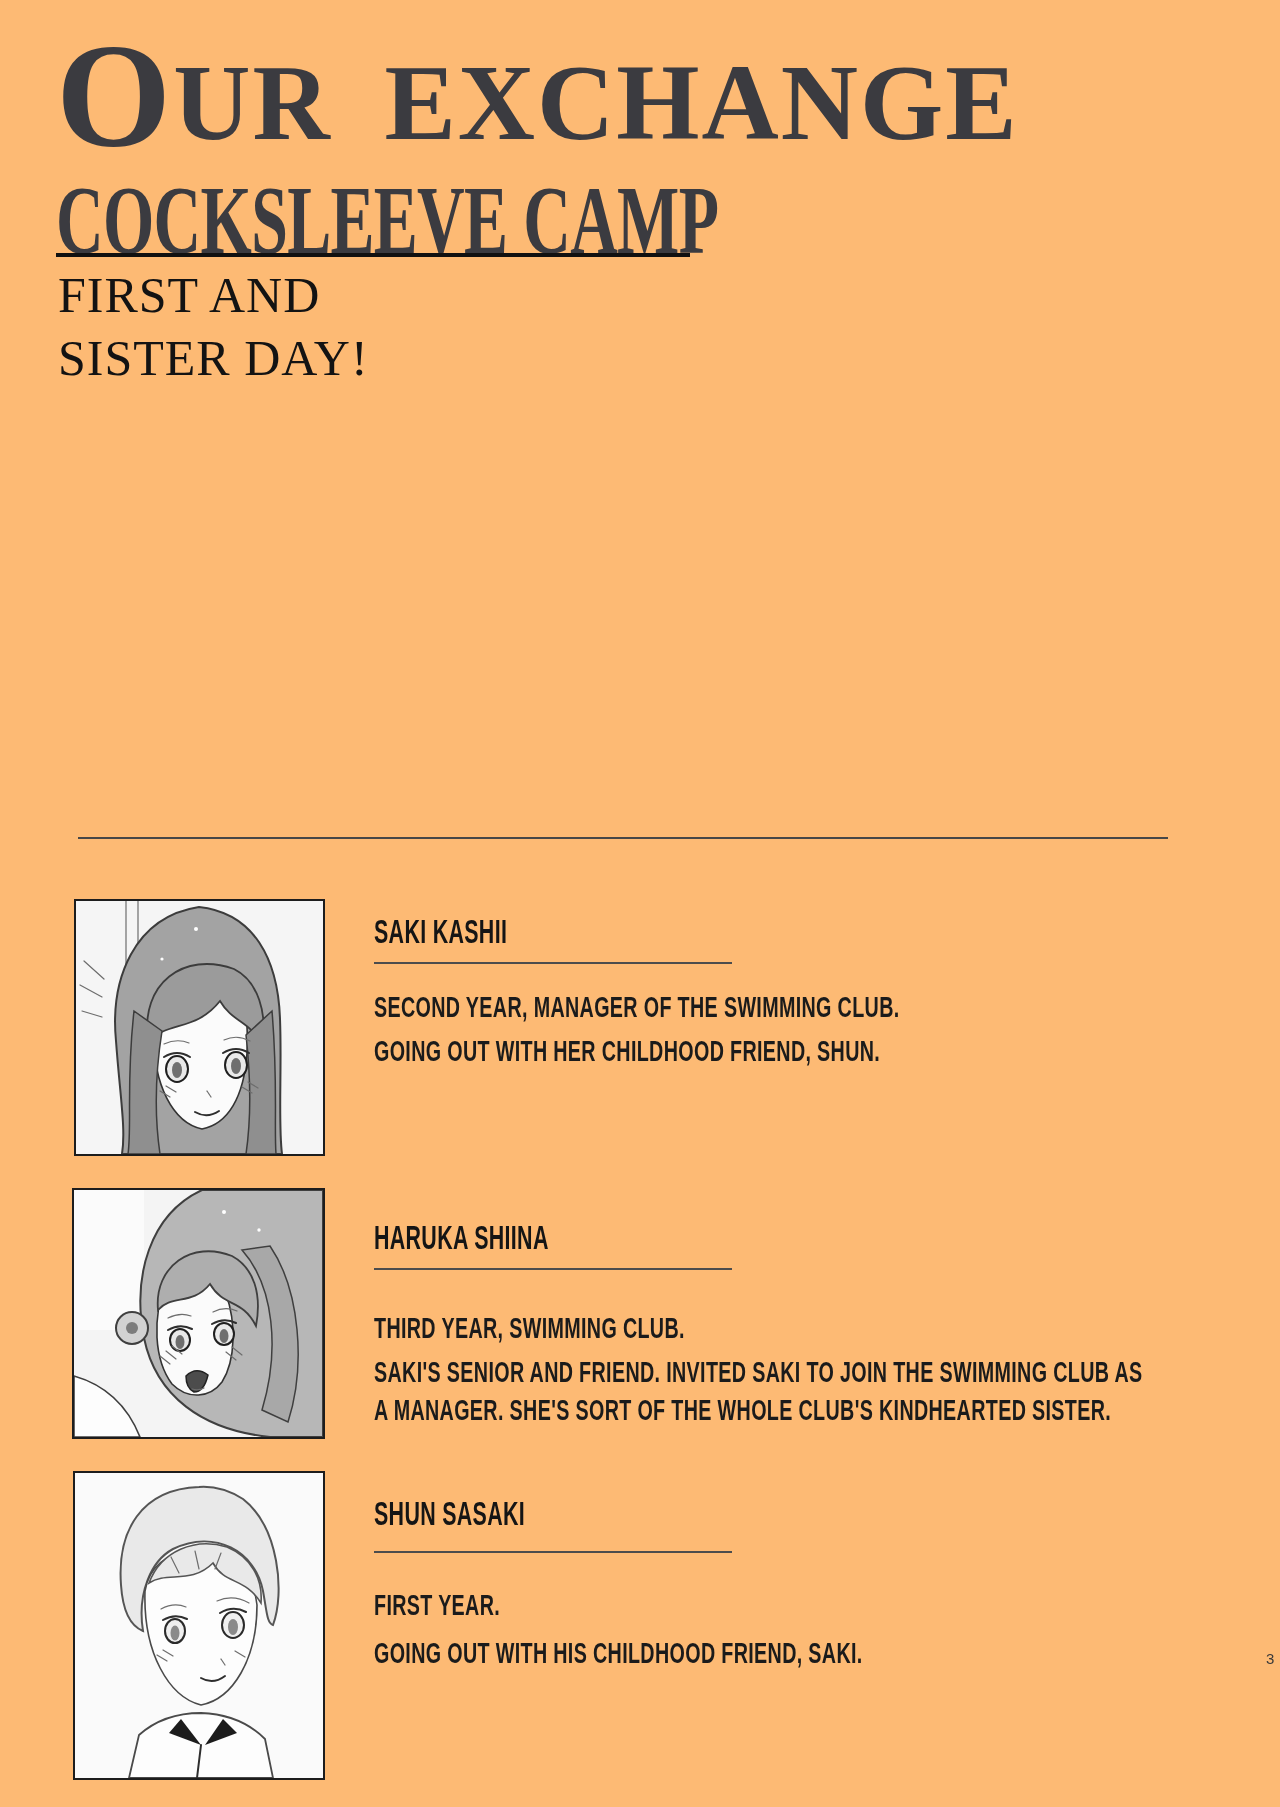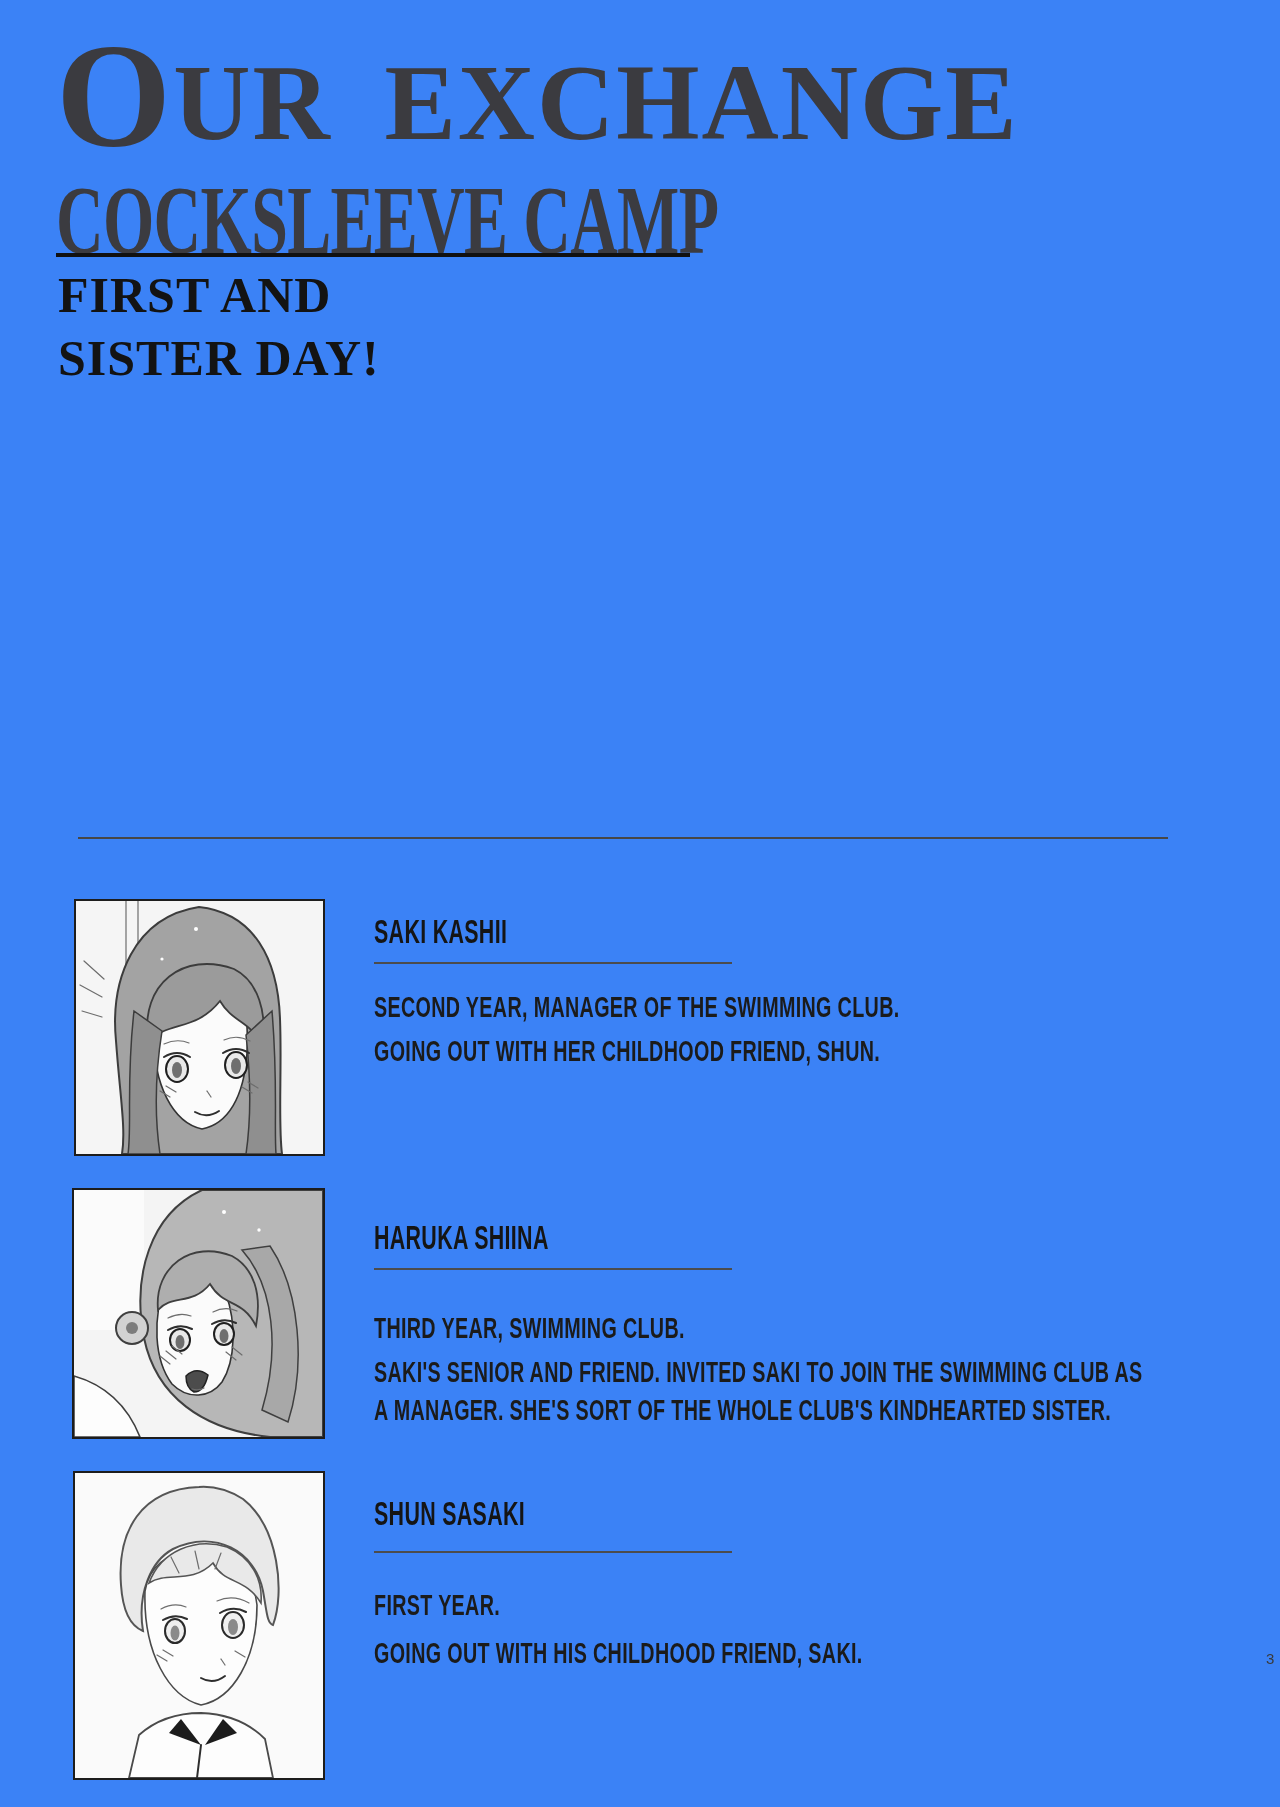--- a/index.html
+++ b/index.html
@@ -1,19 +1,19 @@
 <!DOCTYPE html>
 <html><head>
 <meta charset="utf-8">
 <style>
   html,body{margin:0;padding:0;background:#e9e9e9;}
   #page{
     position:relative;
     width:1280px;height:1807px;
-    background:#3b82f6;
+    background:#fdba74;
     overflow:hidden;
     font-family:"Liberation Sans","DejaVu Sans",sans-serif;
   }
   
   .title-line1{
     position:absolute;left:56px;top:50px;
     font-family:"Liberation Serif","DejaVu Serif",serif;
     font-weight:600;font-size:107px;line-height:1;
     color:#3b3b40;letter-spacing:2px;word-spacing:24px;white-space:nowrap;
   }
@@ -26,21 +26,21 @@
     font-weight:600;font-size:97px;line-height:1;
     color:#3b3b40;letter-spacing:-1px;white-space:nowrap;
     transform:scaleX(0.68);transform-origin:0 0;
   }
   .title-rule{
     position:absolute;left:56px;top:253px;width:634px;height:4px;background:#111;
   }
   .title-sub{
     position:absolute;left:58px;top:264px;
     font-family:"Liberation Serif","DejaVu Serif",serif;
-    font-weight:700;font-size:50px;line-height:63px;
+    font-weight:400;font-size:50px;line-height:63px;
     color:#131313;letter-spacing:1px;white-space:nowrap;
   }
   
   .main-divider{
     position:absolute;left:78px;top:837px;width:1090px;height:2px;background:#474747;
   }
   
   .portrait{
     position:absolute;border:2px solid #1d1d1d;background:#f6f6f6;box-sizing:border-box;
   }

